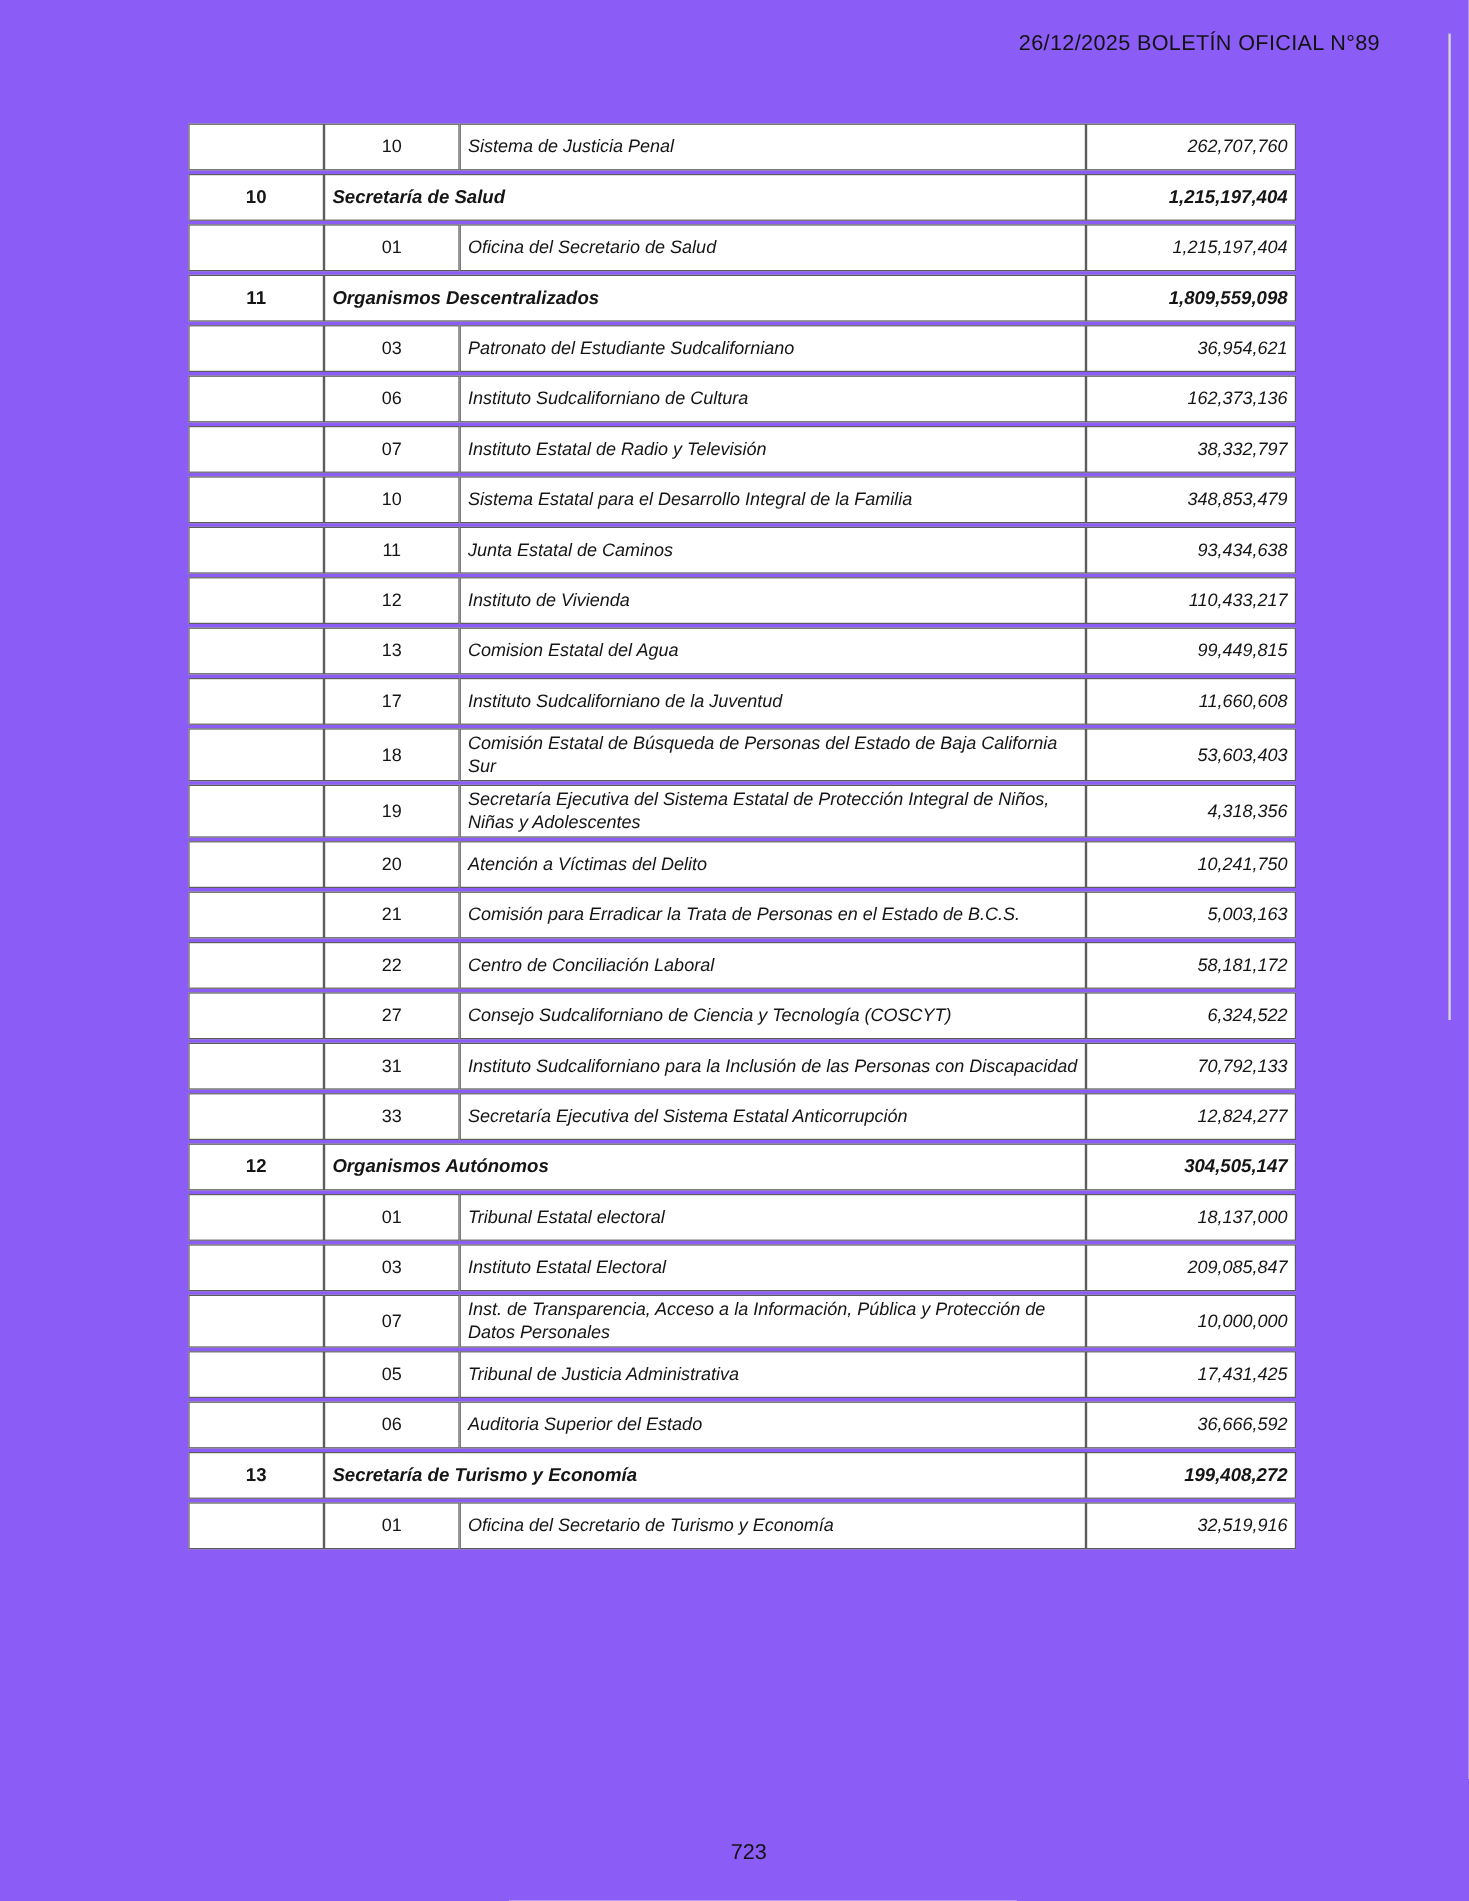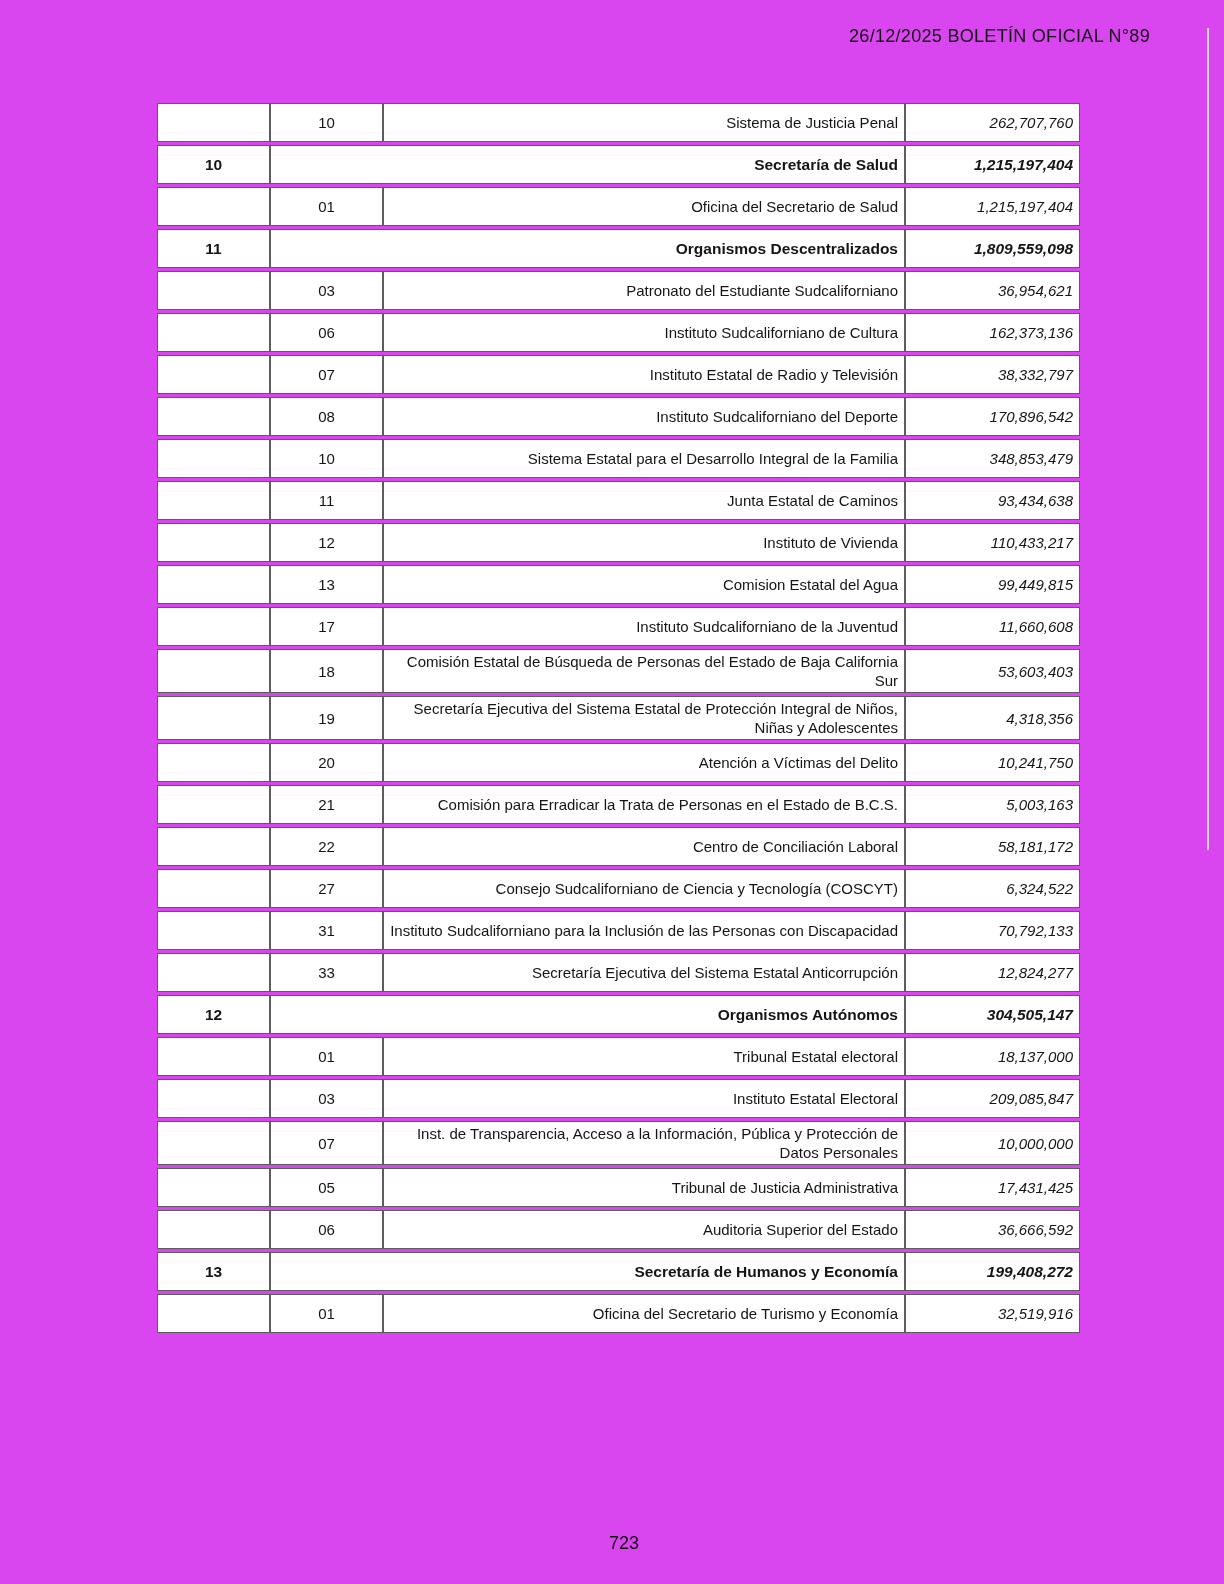--- a/index.html
+++ b/index.html
@@ -5,21 +5,21 @@
   html, body {
     margin: 0;
     padding: 0;
     background: #ffffff;
     font-family: "Liberation Sans", sans-serif;
   }
   .page {
     position: relative;
     width: 1224px;
     height: 1584px;
-    background: #d946ef;
+    background: #8b5cf6;
     color: #161616;
     overflow: hidden;
   }
   .doc-header {
     position: absolute;
     top: 26px;
     right: 74px;
     font-size: 18px;
     letter-spacing: 0.3px;
     color: #121212;
@@ -43,21 +43,21 @@
     font-size: 15px;
     line-height: 19px;
     color: #151515;
     height: 33px;
     vertical-align: middle;
     overflow: hidden;
     background: #ffffff;
   }
   td.code-cell      { text-align: center; }
   td.blank-cell     { }
-  td.desc-cell      { text-align: right; padding-left: 7px; }
+  td.desc-cell      { text-align: left; padding-left: 7px; font-style: italic; }
   td.amount-cell    { text-align: right; padding-right: 7px; font-style: italic; }
   tr.section td {
     font-weight: bold;
     font-size: 15.5px;
   }
   .page-number {
     position: absolute;
     top: 1533px;
     left: 12px;
     width: 100%;
@@ -127,26 +127,20 @@
             <td class="amount-cell">162,373,136</td>
           </tr>
           <tr class="detail">
             <td class="blank-cell"></td>
             <td class="code-cell">07</td>
             <td class="desc-cell">Instituto Estatal de Radio y Televisión</td>
             <td class="amount-cell">38,332,797</td>
           </tr>
           <tr class="detail">
             <td class="blank-cell"></td>
-            <td class="code-cell">08</td>
-            <td class="desc-cell">Instituto Sudcaliforniano del Deporte</td>
-            <td class="amount-cell">170,896,542</td>
-          </tr>
-          <tr class="detail">
-            <td class="blank-cell"></td>
             <td class="code-cell">10</td>
             <td class="desc-cell">Sistema Estatal para el Desarrollo Integral de la Familia</td>
             <td class="amount-cell">348,853,479</td>
           </tr>
           <tr class="detail">
             <td class="blank-cell"></td>
             <td class="code-cell">11</td>
             <td class="desc-cell">Junta Estatal de Caminos</td>
             <td class="amount-cell">93,434,638</td>
           </tr>
@@ -246,21 +240,21 @@
             <td class="amount-cell">17,431,425</td>
           </tr>
           <tr class="detail">
             <td class="blank-cell"></td>
             <td class="code-cell">06</td>
             <td class="desc-cell">Auditoria Superior del Estado</td>
             <td class="amount-cell">36,666,592</td>
           </tr>
           <tr class="section">
             <td class="code-cell">13</td>
-            <td class="desc-cell" colspan="2">Secretaría de Humanos y Economía</td>
+            <td class="desc-cell" colspan="2">Secretaría de Turismo y Economía</td>
             <td class="amount-cell">199,408,272</td>
           </tr>
           <tr class="detail">
             <td class="blank-cell"></td>
             <td class="code-cell">01</td>
             <td class="desc-cell">Oficina del Secretario de Turismo y Economía</td>
             <td class="amount-cell">32,519,916</td>
           </tr>
         </tbody>
     </table>

